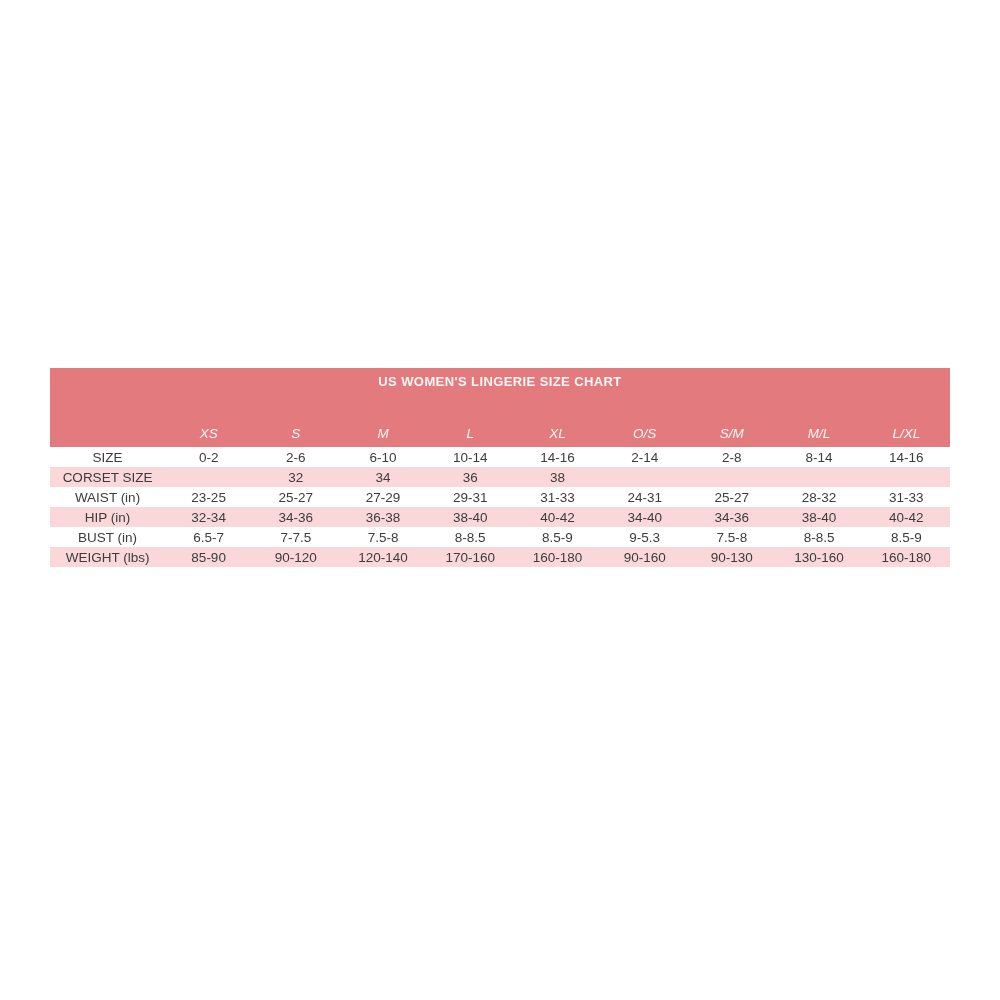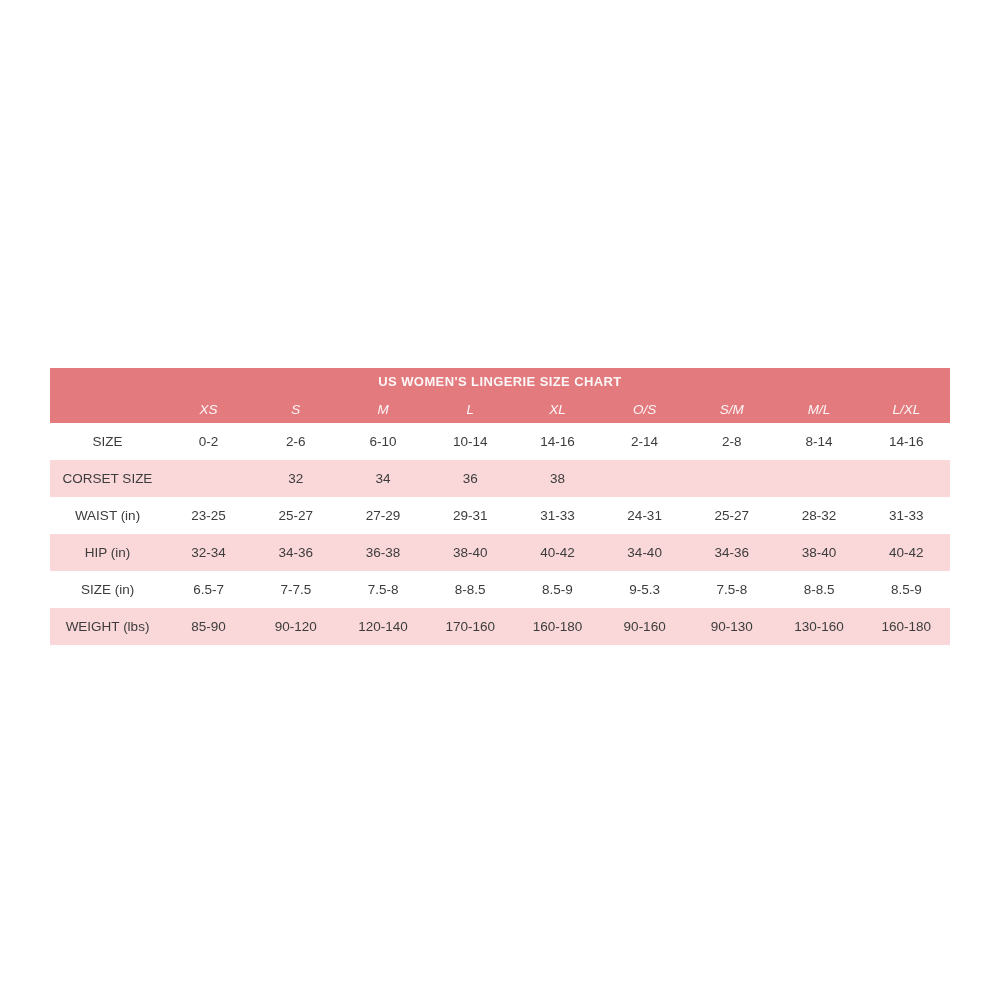--- a/index.html
+++ b/index.html
@@ -17,39 +17,39 @@
     border-collapse: collapse;
     table-layout: fixed;
     width: 900px;
   }
   col.label-col { width: 115px; }
   col.size-col  { width: 87.2px; }
   thead th {
     background: #e27a7e;
     color: #fdf6f6;
     text-align: center;
-    padding: 4px;
+    padding: 16px;
   }
   .title-cell {
     font-size: 13px;
     font-weight: 600;
     letter-spacing: 0.4px;
     height: 21px;
     padding-top: 3px;
     vertical-align: middle;
   }
   .colhead-cell {
     font-size: 13.5px;
     font-weight: 400;
     height: 19px;
     padding-bottom: 4px;
     vertical-align: middle;
     font-style: italic;
   }
-  tbody tr { height: 37px; background: #ffffff; }
+  tbody tr { height: 20px; background: #ffffff; }
   tbody tr:nth-child(even) { background: #fad8d9; }
   tbody th, tbody td {
     font-size: 13.5px;
     font-weight: 400;
     color: #3c3c3c;
     text-align: center;
     vertical-align: middle;
     padding: 0;
   }
 </style>
@@ -130,21 +130,21 @@
           <td>34-36</td>
           <td>36-38</td>
           <td>38-40</td>
           <td>40-42</td>
           <td>34-40</td>
           <td>34-36</td>
           <td>38-40</td>
           <td>40-42</td>
         </tr>
         <tr>
-          <th>SIZE (in)</th>
+          <th>BUST (in)</th>
           <td>6.5-7</td>
           <td>7-7.5</td>
           <td>7.5-8</td>
           <td>8-8.5</td>
           <td>8.5-9</td>
           <td>9-5.3</td>
           <td>7.5-8</td>
           <td>8-8.5</td>
           <td>8.5-9</td>
         </tr>

